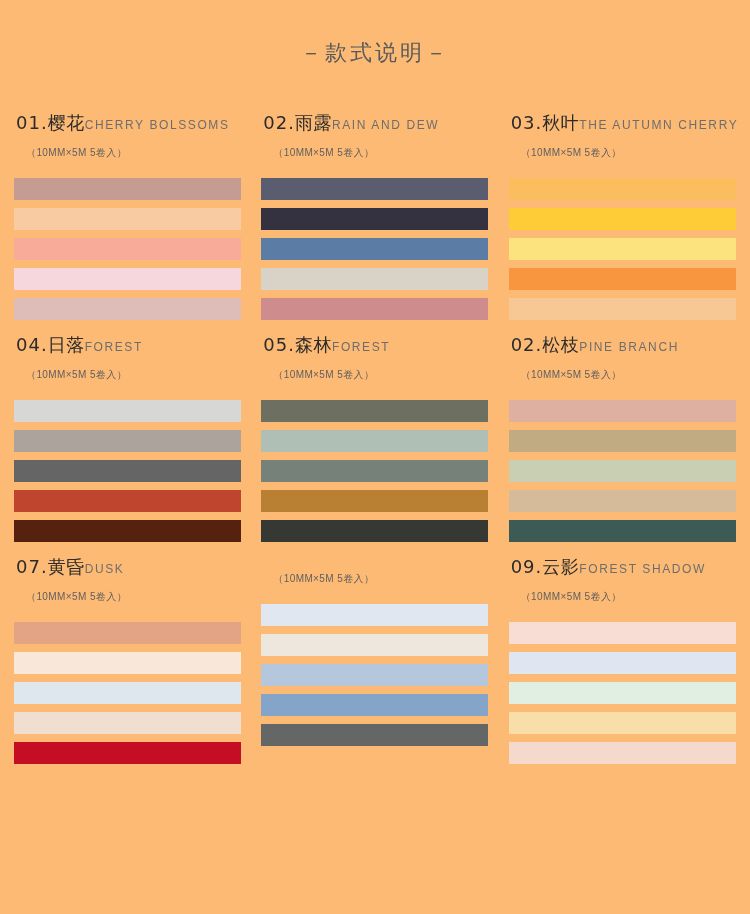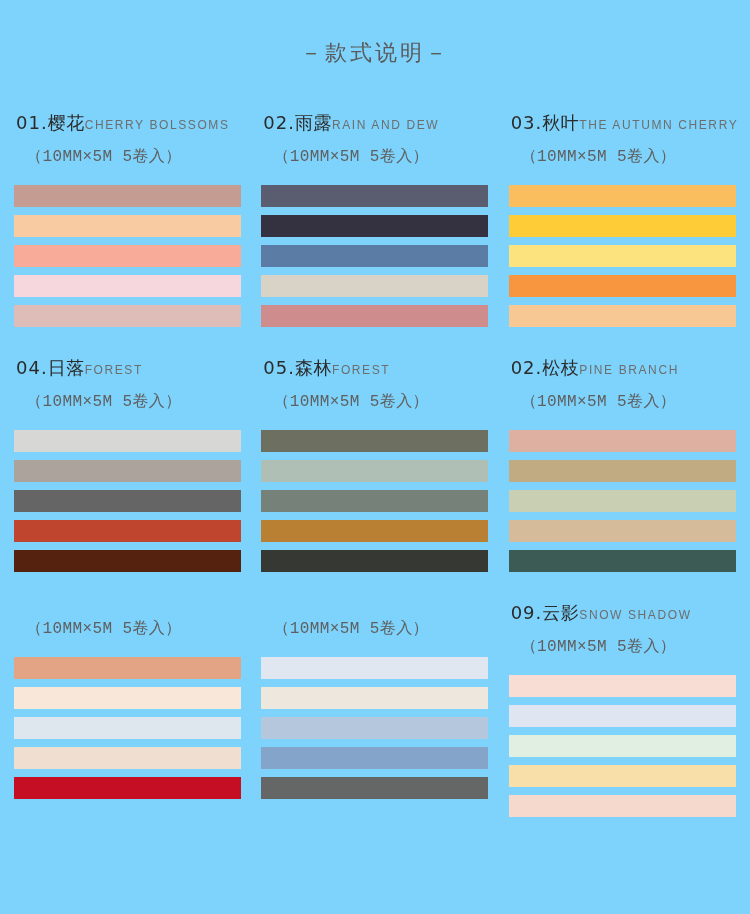--- a/index.html
+++ b/index.html
@@ -11,21 +11,21 @@
     width: 750px;
     height: 914px;
     font-family: "Liberation Sans", sans-serif;
     color: #333333;
     overflow: hidden;
   }
   .page {
     position: relative;
     width: 750px;
     height: 914px;
-    background: #7dd3fc;
+    background: #fdba74;
     box-sizing: border-box;
   }
   .page-title {
     text-align: center;
     font-size: 22px;
     letter-spacing: 3px;
     color: #5a5a5a;
     font-weight: 400;
     padding-top: 38px;
     padding-bottom: 0;
@@ -35,21 +35,21 @@
   .grid {
     margin-top: 46px;
     padding: 0 14px;
     display: grid;
     grid-template-columns: repeat(3, 1fr);
     column-gap: 20px;
     row-gap: 0;
   }
   .group {
     width: 227px;
-    margin-bottom: 32px;
+    margin-bottom: 16px;
   }
   .group-title {
     white-space: nowrap;
     margin: 0 0 0 2px;
     line-height: 1;
   }
   .group-index {
     font-size: 18px;
     color: #2b2b2b;
     letter-spacing: 1px;
@@ -62,24 +62,24 @@
     font-family: "DejaVu Sans", "Liberation Sans", sans-serif;
   }
   .group-en {
     font-size: 12px;
     color: #6d6d6d;
     letter-spacing: 1.6px;
     font-family: "Liberation Sans", sans-serif;
   }
   .group-spec {
     margin: 14px 0 0 12px;
-    font-size: 16px;
+    font-size: 10px;
     color: #5f5f5f;
     letter-spacing: 0.4px;
-    font-family: Liberation Mono, monospace;
+    font-family: Liberation Sans, sans-serif;
   }
   .swatches {
     margin-top: 18px;
     display: flex;
     flex-direction: column;
     gap: 8px;
   }
   .swatch {
     width: 227px;
     height: 22px;
@@ -153,41 +153,42 @@
         <div class="group-spec">（10MM×5M 5卷入）</div>
         <div class="swatches">
           <div class="swatch" style="background-color: rgb(221, 176, 162);"></div>
           <div class="swatch" style="background-color: rgb(193, 171, 131);"></div>
           <div class="swatch" style="background-color: rgb(201, 207, 178);"></div>
           <div class="swatch" style="background-color: rgb(214, 187, 154);"></div>
           <div class="swatch" style="background-color: rgb(60, 91, 84);"></div>
         </div>
       </div>
       <div class="group">
+        <div class="group-title"><span class="group-index">07.</span><span class="group-cn">黄昏</span><span class="group-en">DUSK</span></div>
         <div class="group-spec">（10MM×5M 5卷入）</div>
         <div class="swatches">
           <div class="swatch" style="background-color: rgb(227, 164, 133);"></div>
           <div class="swatch" style="background-color: rgb(249, 232, 217);"></div>
           <div class="swatch" style="background-color: rgb(223, 231, 238);"></div>
           <div class="swatch" style="background-color: rgb(240, 222, 208);"></div>
           <div class="swatch" style="background-color: rgb(197, 14, 35);"></div>
         </div>
       </div>
       <div class="group">
         <div class="group-spec">（10MM×5M 5卷入）</div>
         <div class="swatches">
           <div class="swatch" style="background-color: rgb(225, 231, 240);"></div>
           <div class="swatch" style="background-color: rgb(237, 231, 221);"></div>
           <div class="swatch" style="background-color: rgb(181, 199, 221);"></div>
           <div class="swatch" style="background-color: rgb(132, 164, 202);"></div>
           <div class="swatch" style="background-color: rgb(100, 103, 101);"></div>
         </div>
       </div>
       <div class="group">
-        <div class="group-title"><span class="group-index">09.</span><span class="group-cn">云影</span><span class="group-en">SNOW SHADOW</span></div>
+        <div class="group-title"><span class="group-index">09.</span><span class="group-cn">云影</span><span class="group-en">FOREST SHADOW</span></div>
         <div class="group-spec">（10MM×5M 5卷入）</div>
         <div class="swatches">
           <div class="swatch" style="background-color: rgb(248, 221, 213);"></div>
           <div class="swatch" style="background-color: rgb(224, 229, 242);"></div>
           <div class="swatch" style="background-color: rgb(225, 238, 226);"></div>
           <div class="swatch" style="background-color: rgb(248, 223, 170);"></div>
           <div class="swatch" style="background-color: rgb(245, 217, 205);"></div>
         </div>
       </div>
     </div>

